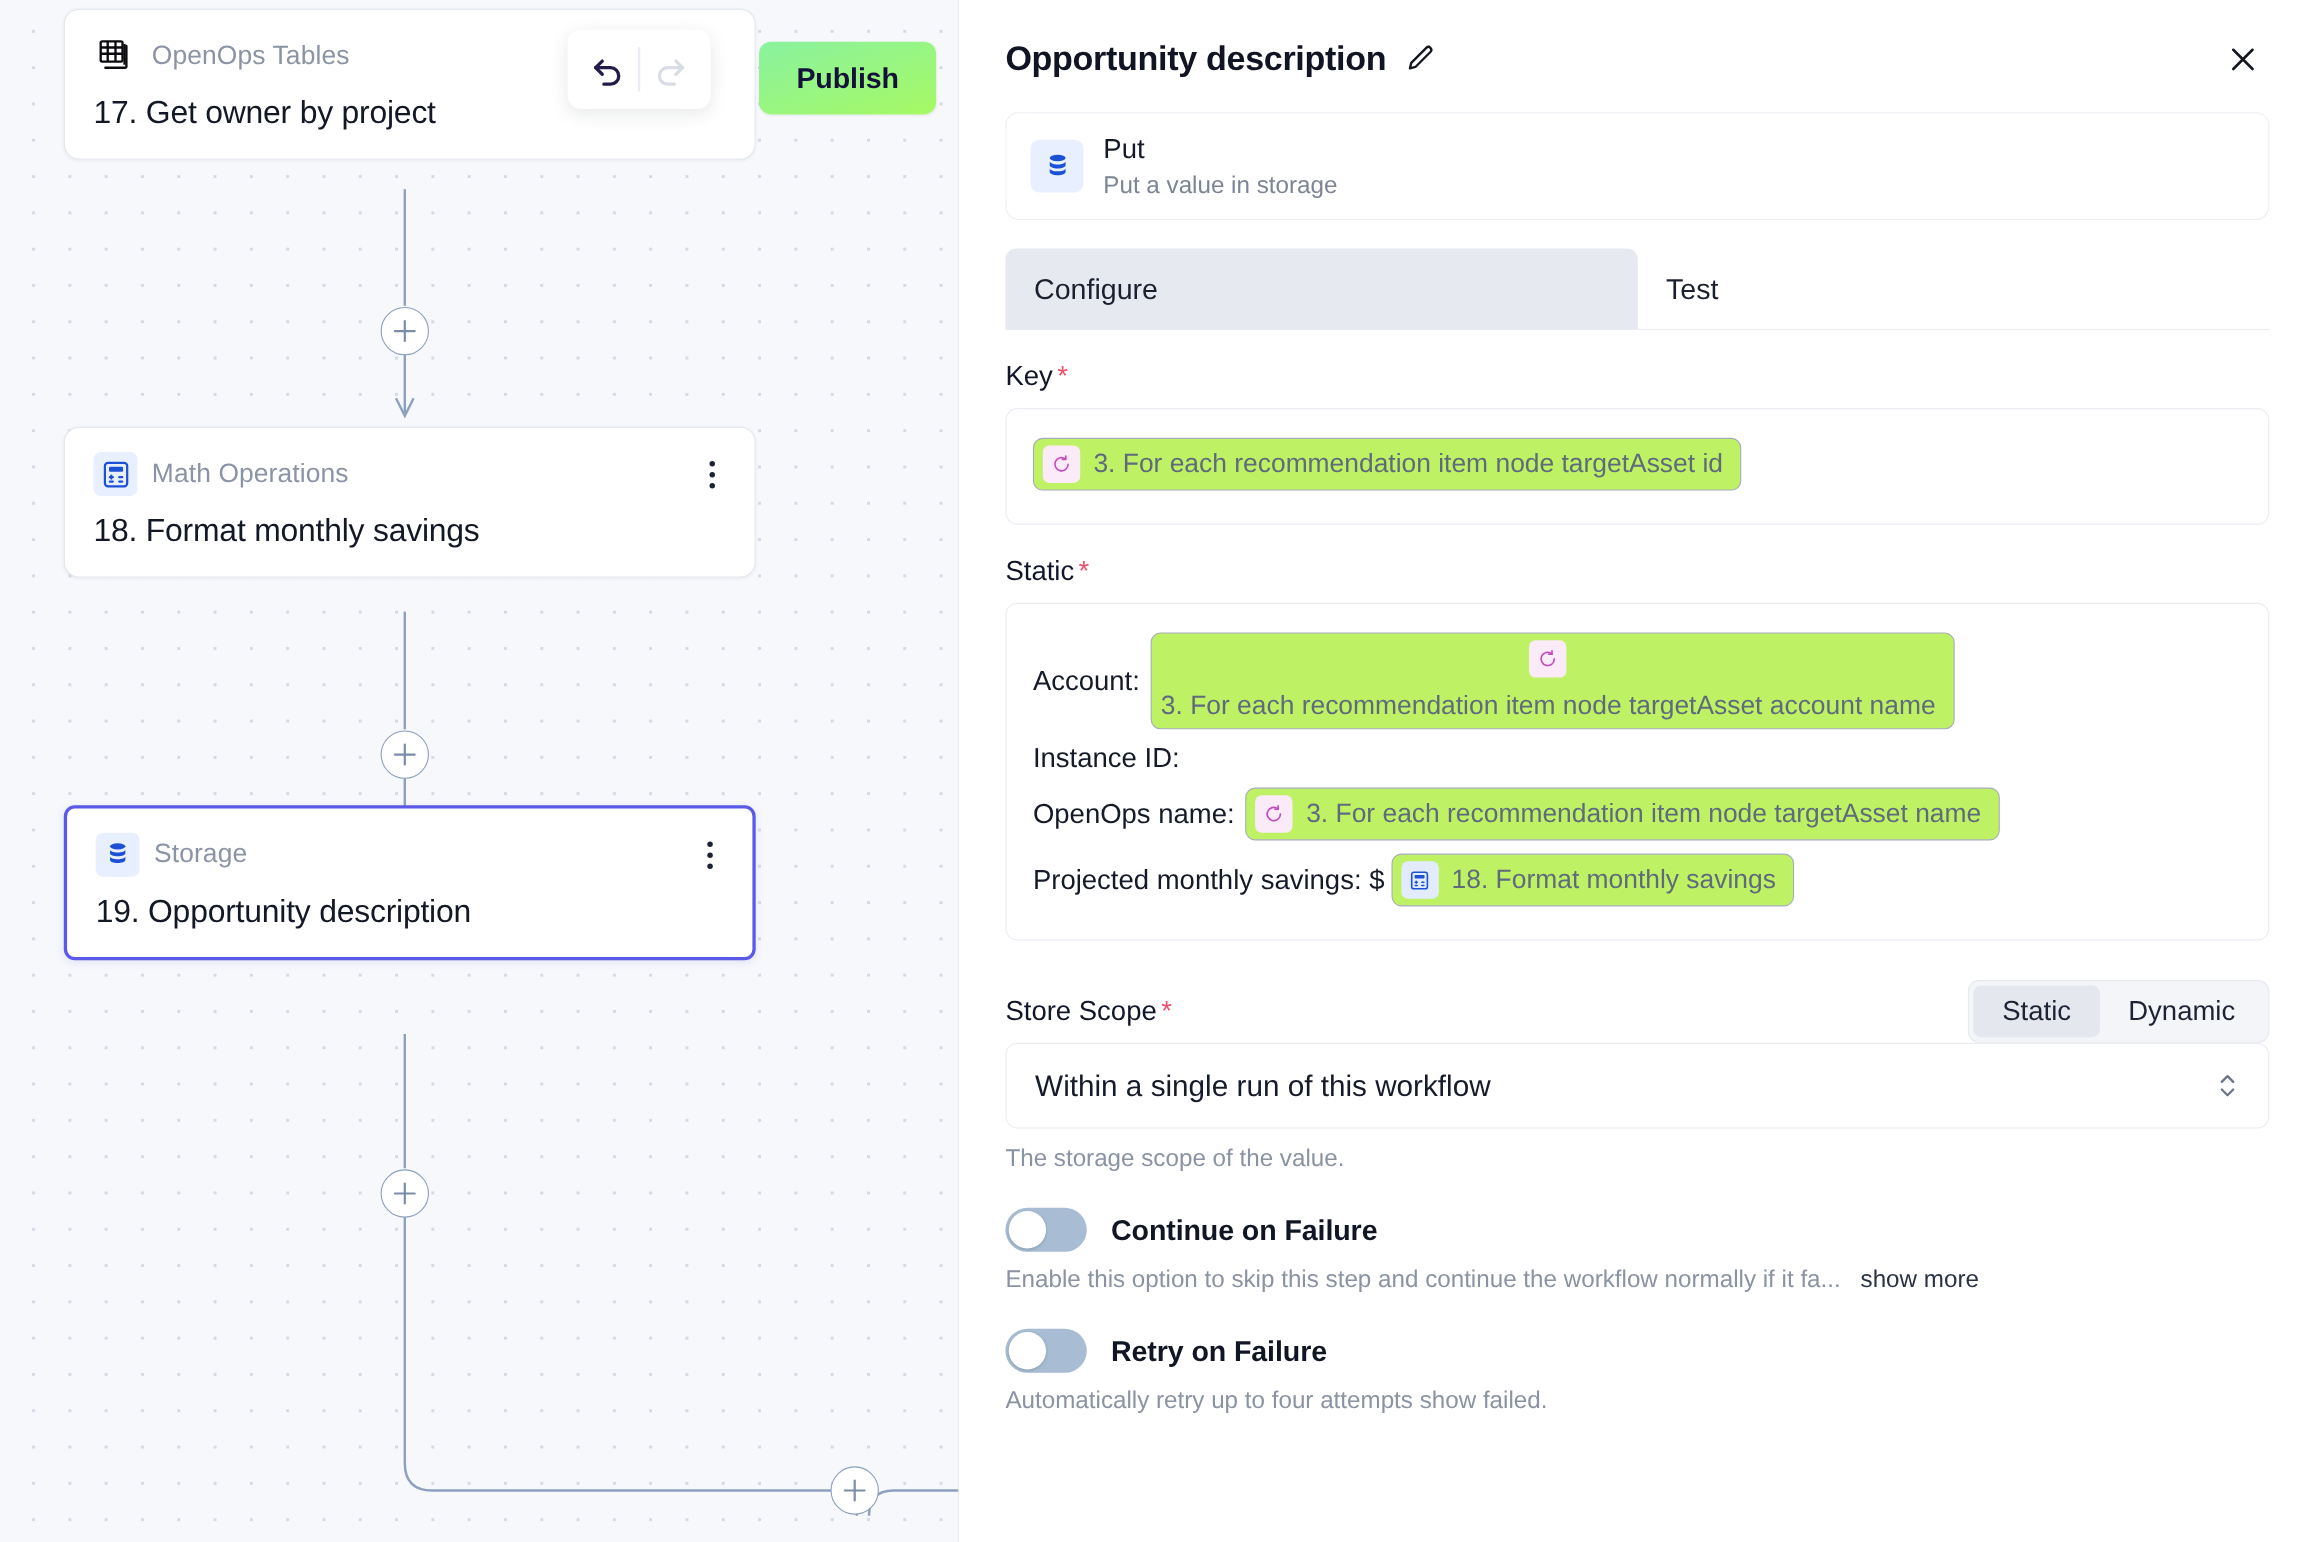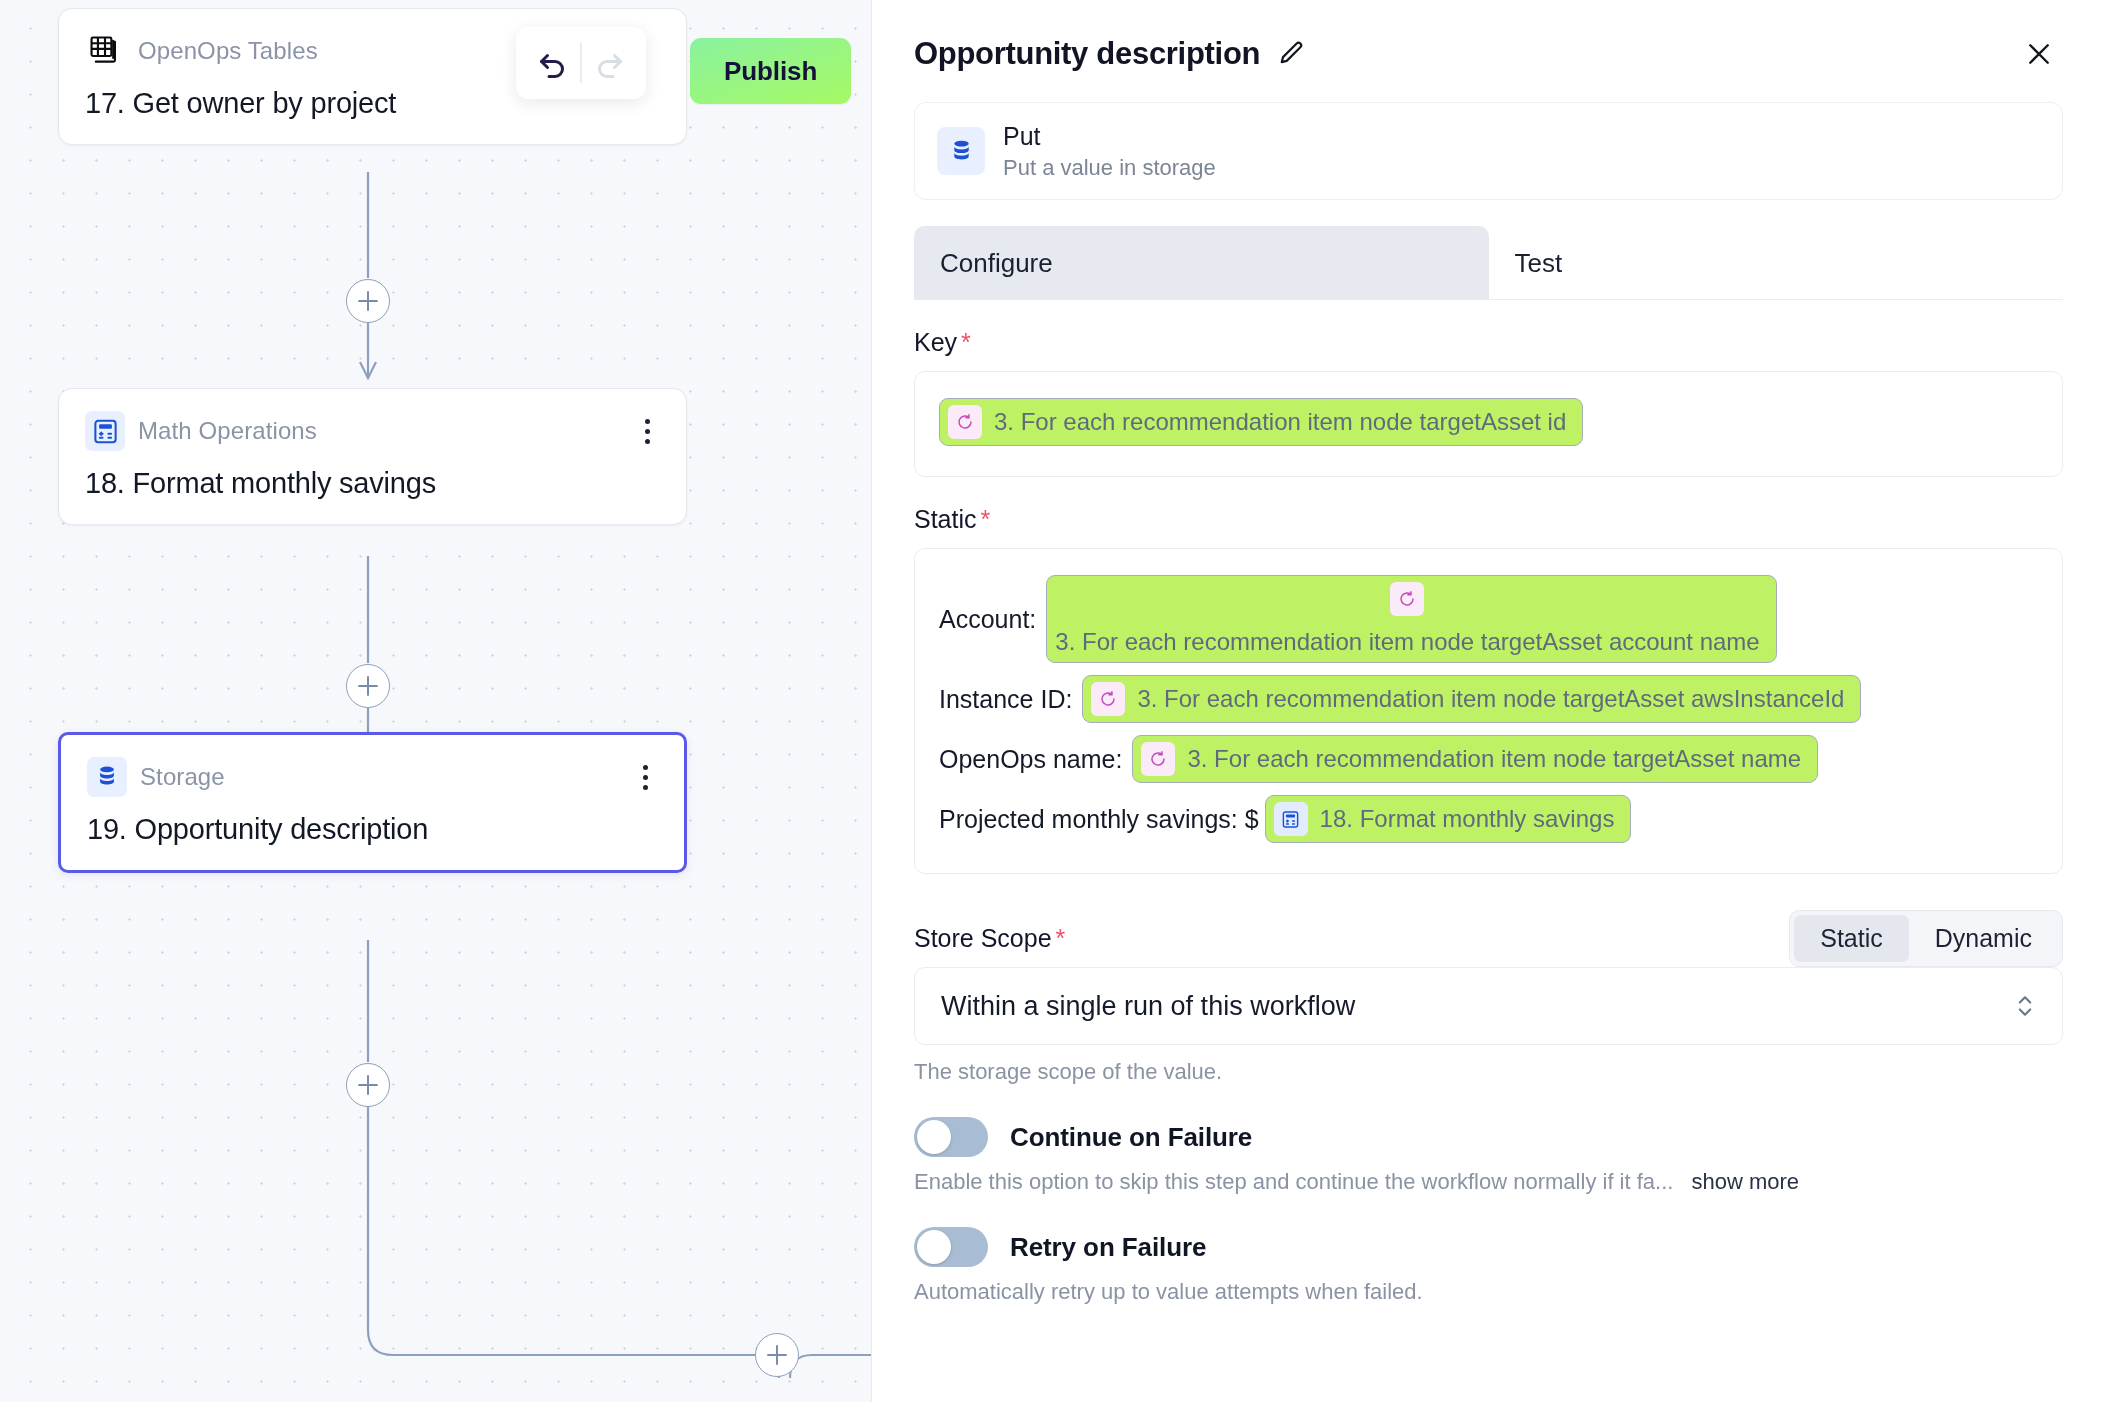--- a/index.html
+++ b/index.html
@@ -345,29 +345,20 @@
                 <path d="M20 12a8 8 0 1 1-3.2-6.4"></path>
                   <path d="M17.2 2.2v4h-4"></path>
               </svg>
             </span>
             <span class="chip-text">3. For each recommendation item node targetAsset account name</span>
           </span>
         </div>
 
         <div class="val-row">
           <span class="val-label">Instance ID:</span>
-          <span class="chip" style="margin-left:10px;">
-            <span class="chip-ico loop">
-              <svg width="18" height="18" viewBox="0 0 24 24" fill="none" stroke="#c44bbd" stroke-width="2" stroke-linecap="round">
-                <path d="M20 12a8 8 0 1 1-3.2-6.4"></path>
-                  <path d="M17.2 2.2v4h-4"></path>
-              </svg>
-            </span>
-            <span class="chip-text">3. For each recommendation item node targetAsset awsInstanceId</span>
-          </span>
         </div>
 
         <div class="val-row">
           <span class="val-label">OpenOps name:</span>
           <span class="chip" style="margin-left:10px;">
             <span class="chip-ico loop">
               <svg width="18" height="18" viewBox="0 0 24 24" fill="none" stroke="#c44bbd" stroke-width="2" stroke-linecap="round">
                 <path d="M20 12a8 8 0 1 1-3.2-6.4"></path>
                   <path d="M17.2 2.2v4h-4"></path>
               </svg>
@@ -424,18 +415,18 @@
         <a class="show-more">show more</a>
       </div>
 
       <div class="toggle-row">
         <span class="toggle">
             <span class="knob"></span>
           </span>
         <span class="toggle-label">Retry on Failure</span>
       </div>
       <div class="toggle-desc">
-        <span>Automatically retry up to value attempts when failed.</span>
+        <span>Automatically retry up to four attempts show failed.</span>
       </div>
 
     </div>
   </div>
 </div>
 
 </body></html>

